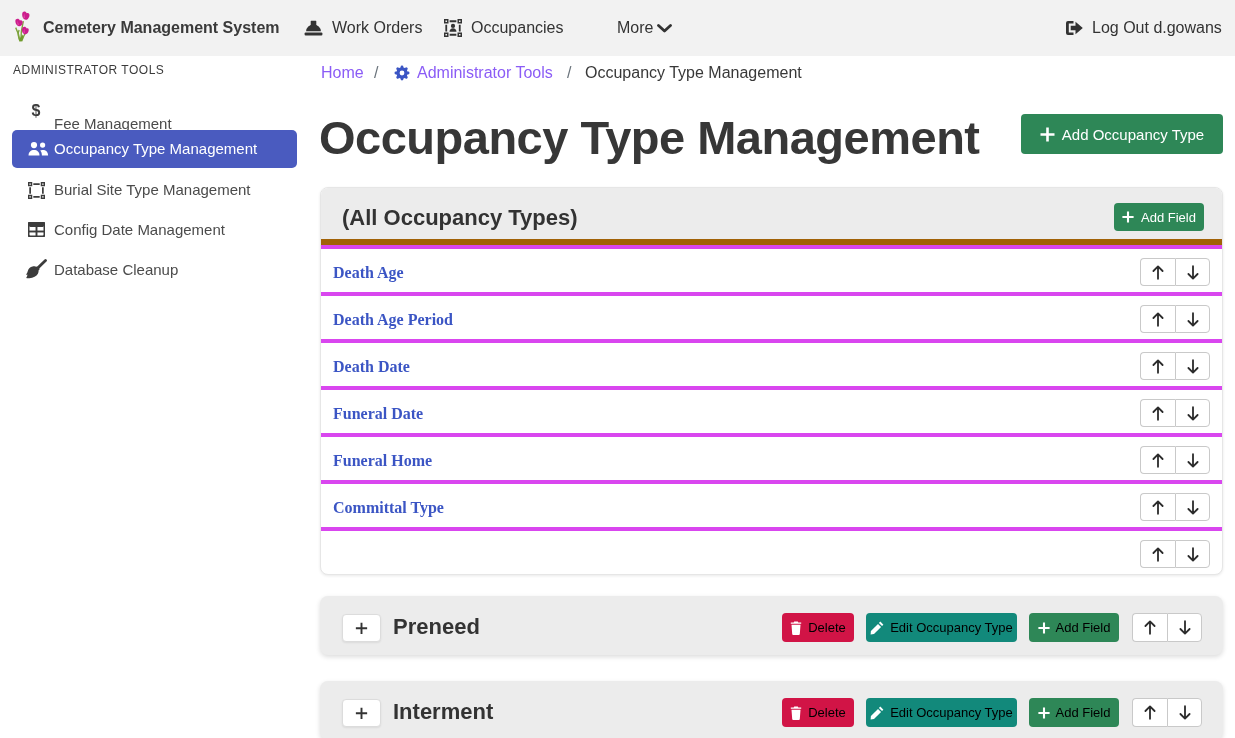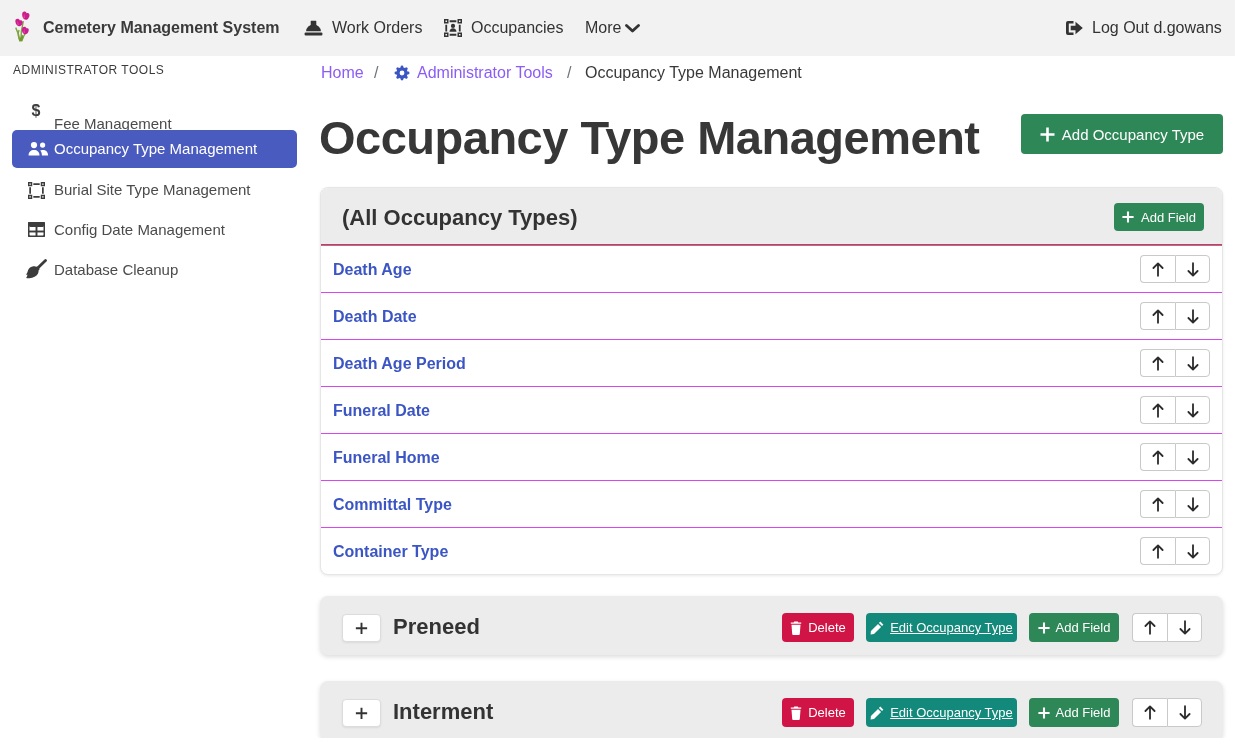--- a/index.html
+++ b/index.html
@@ -32,51 +32,51 @@
 .blue { color:#8b5cf6; }
 .gray { color:#6c757d; }
 .dark { color:#383838; }
 
 
 h1 { position:absolute; left:319px; top:114px; font-size:47px; line-height:1;
   font-weight:bold; color:#373737; letter-spacing:-0.5px; }
 .btn { position:absolute; display:flex; align-items:center; justify-content:center;
   color:#fff; border-radius:4px; gap:7px; }
 .green { background:#2e8757; }
-.teal { background:#12897b;text-decoration:underline; }
+.teal { background:#12897b; }
 .red { background:#d11446; }
 
 
 .card { position:absolute; left:320px; top:187px; width:903px;
   border:1px solid #e6e6e6; border-radius:8px; background:#fff;
   box-shadow:0 1px 3px rgba(0,0,0,.09); }
 .cardhdr { height:57px; background:#ececec; border-radius:7px 7px 0 0;
-  border-bottom:1px solid #a16207; position:relative; }
+  border-bottom:6px solid #a16207; position:relative; }
 .cardhdr .t { position:absolute; left:21px; top:0; height:57px; line-height:59px;
   font-size:22px; font-weight:bold; color:#333; }
-.row { height:47px; position:relative; border-top:1px solid #d946ef; }
+.row { height:47px; position:relative; border-top:4px solid #d946ef;font-family:Liberation Serif, serif; }
 .row:first-of-type { border-top:none; }
 .row a { position:absolute; left:12px; top:0; height:47px; line-height:47px;
   font-size:16px; font-weight:bold; color:#3b55c4; text-decoration:none; }
 .arrows { position:absolute; display:flex; }
 .abtn { width:35px; height:28px; background:#fff; border:1px solid #c9c9c9;
   display:flex; align-items:center; justify-content:center; }
 .abtn.up { border-radius:4px 0 0 4px; border-right:none; }
 .abtn.dn { border-radius:0 4px 4px 0; }
 
 
 .sect { position:absolute; left:320px; width:903px; height:59px; background:#ececec;
   border-radius:8px; box-shadow:0 2px 5px rgba(0,0,0,.14);text-align:right; }
 .plusbtn { position:absolute; left:22px; top:18px; width:39px; height:28px; background:#fff;
   border:1px solid #dcdcdc; border-radius:4px; box-shadow:0 1px 2px rgba(0,0,0,.08);
   display:flex; align-items:center; justify-content:center; }
 .sect .title { position:absolute; left:73px; top:0; height:59px; line-height:61px;
   font-size:22px; font-weight:bold; color:#333; }
 .sbtn { position:absolute; top:17px; height:29px; display:flex; align-items:center;
-  justify-content:center; gap:6px; color:#ffffff; border-radius:4px; font-size:13px; }
+  justify-content:center; gap:6px; color:#000000; border-radius:4px; font-size:13px; }
 .sect .arrows { left:812px; top:17px; }
 .sect .abtn { height:29px; }
 </style>
 </head>
 <body>
 <div id="page">
 <div class="nav">
   <svg class="logo" width="17" height="32" viewBox="0 0 20 40" preserveAspectRatio="none">
     <g stroke="#7da33c" stroke-width="1.6" fill="none">
       <path d="M7 39 C6 31 4 26 2 22"></path>
@@ -109,21 +109,21 @@
   </div>
   <div class="navitem" style="left:444px">
     <svg width="18" height="18" viewBox="0 0 16 16" fill="#333">
       <path d="M5 1.2h6v1.6H5zM1.2 5h1.6v6H1.2zM13.2 5h1.6v6h-1.6zM5 13.2h6v1.6H5z"></path>
       <path d="M0 0h4v4H0V0zm1.3 1.3v1.4h1.4V1.3H1.3zM12 0h4v4h-4V0zm1.3 1.3v1.4h1.4V1.3h-1.4zM0 12h4v4H0v-4zm1.3 1.3v1.4h1.4v-1.4H1.3zM12 12h4v4h-4v-4zm1.3 1.3v1.4h1.4v-1.4h-1.4z"></path>
       <circle cx="8" cy="6.2" r="1.9"></circle>
       <path d="M4.9 11.3 c0-2 1.4-3.1 3.1-3.1 s3.1 1.1 3.1 3.1 Z"></path>
     </svg>
     <span>Occupancies</span>
   </div>
-  <div class="navitem" style="left:585px;gap:4px">
+  <div class="navitem" style="left:617px;gap:4px">
     <span>More</span>
     <svg width="15" height="9" viewBox="0 0 15 9" fill="none" stroke="#333" stroke-width="2.8" stroke-linecap="round" stroke-linejoin="round">
           <path d="M1.5 1.5 L7.5 7 L13.5 1.5"></path>
         </svg>
   </div>
   <div class="navitem" style="left:1066px">
     <svg width="17" height="14" viewBox="0 0 17 14" fill="#333">
       <path d="M7.5 0 H2 a2 2 0 0 0 -2 2 v10 a2 2 0 0 0 2 2 h5.5 v-2.6 H2.8 V2.6 h4.7 Z"></path>
       <path d="M9.5 0.8 L16.8 7 L9.5 13.2 V9.3 H4.7 V4.7 h4.8 Z"></path>
     </svg>
@@ -208,50 +208,50 @@
             </svg>
           </span>
           <span class="abtn dn">
             <svg width="14" height="15" viewBox="0 0 14 15" fill="none" stroke="#2b2b2b" stroke-width="1.8" stroke-linecap="round" stroke-linejoin="round">
               <path d="M7 1.2 V13.4 M2.4 9 L7 13.6 L11.6 9"></path>
             </svg>
           </span>
         </span>
       </div>
   <div class="row">
+        <a>Death Age Period</a>
+        <span class="arrows" style="left:819px;top:9px">
+          <span class="abtn up">
+            <svg width="14" height="15" viewBox="0 0 14 15" fill="none" stroke="#2b2b2b" stroke-width="1.8" stroke-linecap="round" stroke-linejoin="round">
+              <path d="M7 13.8 V1.6 M2.4 6 L7 1.4 L11.6 6"></path>
+            </svg>
+          </span>
+          <span class="abtn dn">
+            <svg width="14" height="15" viewBox="0 0 14 15" fill="none" stroke="#2b2b2b" stroke-width="1.8" stroke-linecap="round" stroke-linejoin="round">
+              <path d="M7 1.2 V13.4 M2.4 9 L7 13.6 L11.6 9"></path>
+            </svg>
+          </span>
+        </span>
+      </div>
+  <div class="row">
         <a>Death Date</a>
         <span class="arrows" style="left:819px;top:9px">
           <span class="abtn up">
             <svg width="14" height="15" viewBox="0 0 14 15" fill="none" stroke="#2b2b2b" stroke-width="1.8" stroke-linecap="round" stroke-linejoin="round">
               <path d="M7 13.8 V1.6 M2.4 6 L7 1.4 L11.6 6"></path>
             </svg>
           </span>
           <span class="abtn dn">
             <svg width="14" height="15" viewBox="0 0 14 15" fill="none" stroke="#2b2b2b" stroke-width="1.8" stroke-linecap="round" stroke-linejoin="round">
               <path d="M7 1.2 V13.4 M2.4 9 L7 13.6 L11.6 9"></path>
             </svg>
           </span>
         </span>
       </div>
   <div class="row">
-        <a>Death Age Period</a>
-        <span class="arrows" style="left:819px;top:9px">
-          <span class="abtn up">
-            <svg width="14" height="15" viewBox="0 0 14 15" fill="none" stroke="#2b2b2b" stroke-width="1.8" stroke-linecap="round" stroke-linejoin="round">
-              <path d="M7 13.8 V1.6 M2.4 6 L7 1.4 L11.6 6"></path>
-            </svg>
-          </span>
-          <span class="abtn dn">
-            <svg width="14" height="15" viewBox="0 0 14 15" fill="none" stroke="#2b2b2b" stroke-width="1.8" stroke-linecap="round" stroke-linejoin="round">
-              <path d="M7 1.2 V13.4 M2.4 9 L7 13.6 L11.6 9"></path>
-            </svg>
-          </span>
-        </span>
-      </div>
-  <div class="row">
         <a>Funeral Date</a>
         <span class="arrows" style="left:819px;top:9px">
           <span class="abtn up">
             <svg width="14" height="15" viewBox="0 0 14 15" fill="none" stroke="#2b2b2b" stroke-width="1.8" stroke-linecap="round" stroke-linejoin="round">
               <path d="M7 13.8 V1.6 M2.4 6 L7 1.4 L11.6 6"></path>
             </svg>
           </span>
           <span class="abtn dn">
             <svg width="14" height="15" viewBox="0 0 14 15" fill="none" stroke="#2b2b2b" stroke-width="1.8" stroke-linecap="round" stroke-linejoin="round">
               <path d="M7 1.2 V13.4 M2.4 9 L7 13.6 L11.6 9"></path>
@@ -283,21 +283,20 @@
             </svg>
           </span>
           <span class="abtn dn">
             <svg width="14" height="15" viewBox="0 0 14 15" fill="none" stroke="#2b2b2b" stroke-width="1.8" stroke-linecap="round" stroke-linejoin="round">
               <path d="M7 1.2 V13.4 M2.4 9 L7 13.6 L11.6 9"></path>
             </svg>
           </span>
         </span>
       </div>
   <div class="row">
-        <a>Container Type</a>
         <span class="arrows" style="left:819px;top:9px">
           <span class="abtn up">
             <svg width="14" height="15" viewBox="0 0 14 15" fill="none" stroke="#2b2b2b" stroke-width="1.8" stroke-linecap="round" stroke-linejoin="round">
               <path d="M7 13.8 V1.6 M2.4 6 L7 1.4 L11.6 6"></path>
             </svg>
           </span>
           <span class="abtn dn">
             <svg width="14" height="15" viewBox="0 0 14 15" fill="none" stroke="#2b2b2b" stroke-width="1.8" stroke-linecap="round" stroke-linejoin="round">
               <path d="M7 1.2 V13.4 M2.4 9 L7 13.6 L11.6 9"></path>
             </svg>

